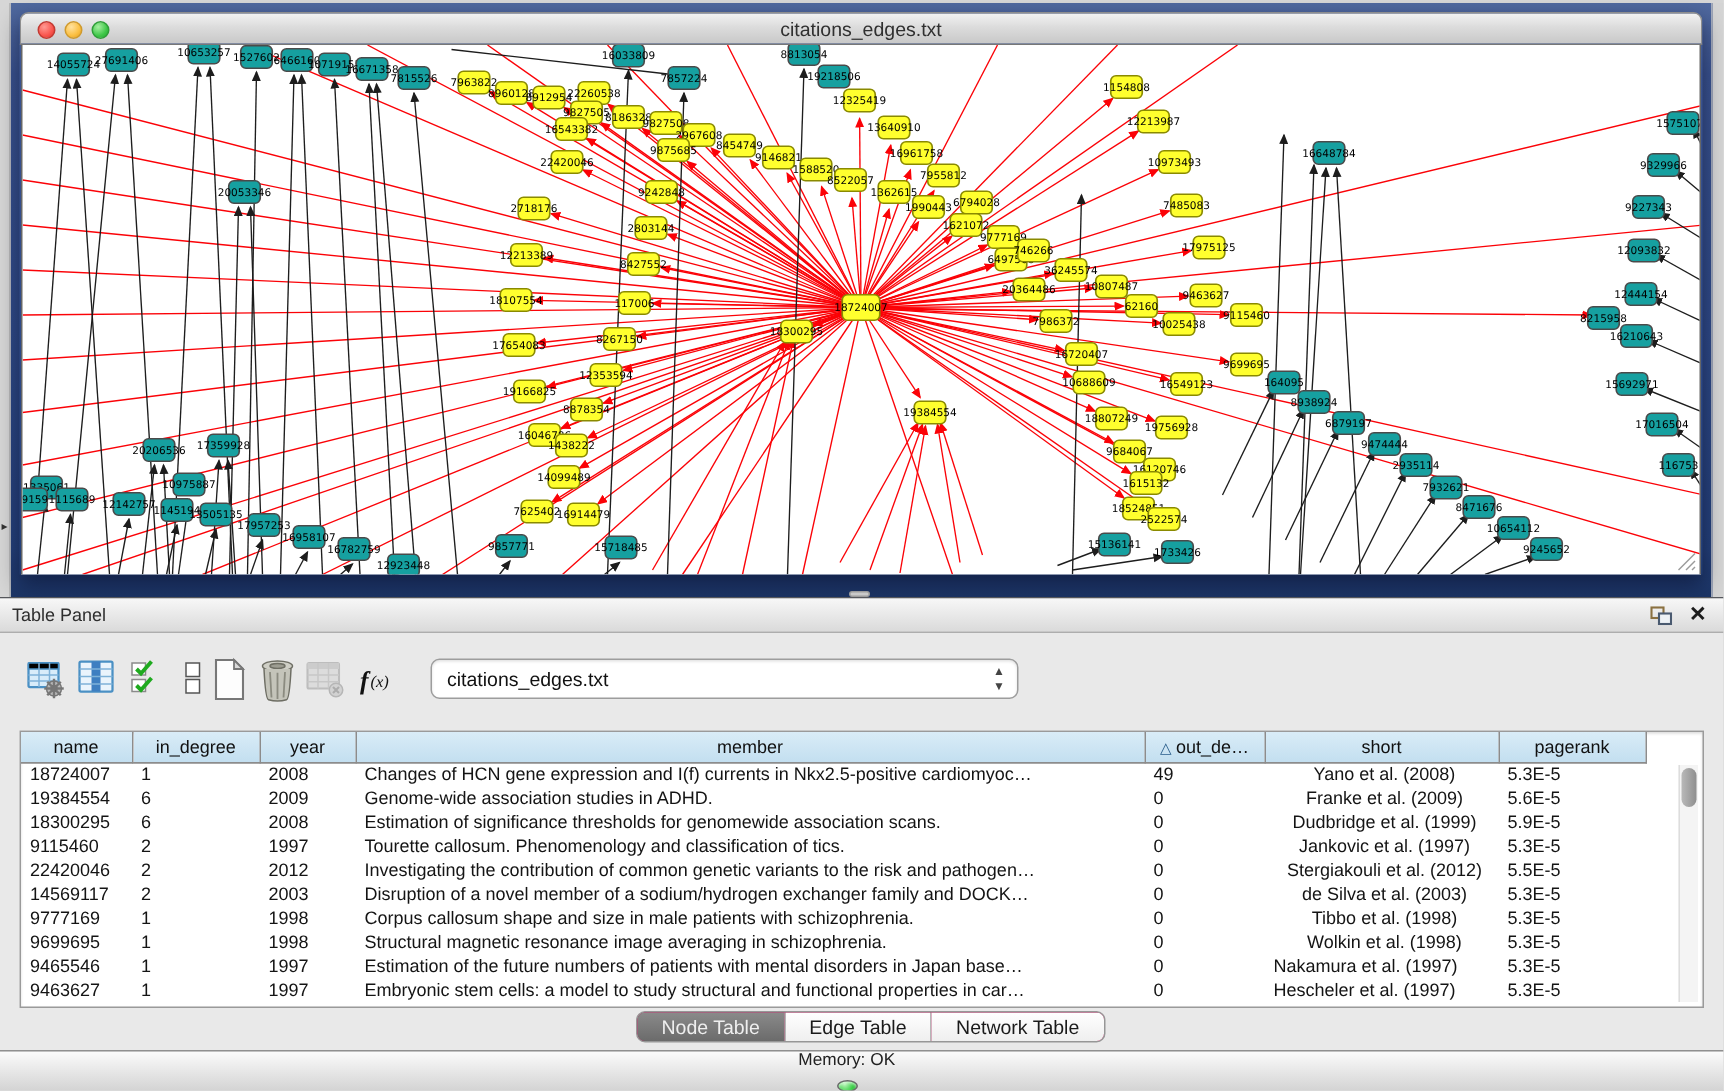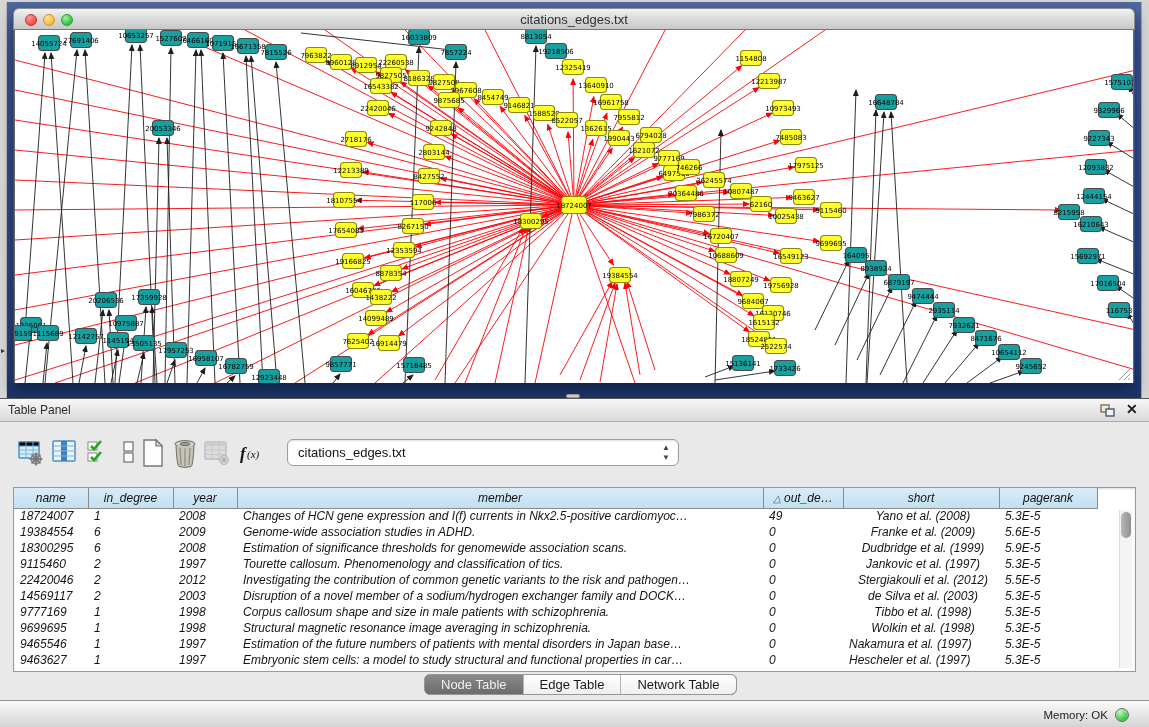--- a/index.html
+++ b/index.html
@@ -37,42 +37,42 @@
   #splitter-grip { position:absolute; left:566px; top:-5px; width:14px; height:4px; border-radius:2px; background:#c9c9c9; border:1px solid #9b9b9b; }
 
   #toolbar { position:absolute; left:0; top:23px; width:1149px; height:62px; }
   .tb-icon { position:absolute; top:16px; width:26px; height:30px; cursor:pointer; }
   #dd-table { position:absolute; left:287px; top:17px; width:392px; height:27px; background:#fff;
     border:1px solid #9d9d9d; border-radius:6px; box-shadow:inset 0 1px 2px rgba(0,0,0,.12); cursor:pointer; }
   #dd-value { position:absolute; left:10px; top:5px; font-size:13px; color:#111; }
   #dd-arrows { position:absolute; right:8px; top:3px; font-size:8px; color:#444; line-height:10px; text-align:center; }
 
   #table-wrap { position:absolute; left:13px; top:88px; width:1123px; height:185px; background:#fff;
-    border:1px solid #9a9a9a; box-shadow:inset 0 1px 2px rgba(0,0,0,.15); overflow:hidden;font-style:italic; }
+    border:1px solid #9a9a9a; box-shadow:inset 0 1px 2px rgba(0,0,0,.15); overflow:hidden; }
   table { border-collapse:collapse; table-layout:fixed; width:1083px; font-size:12px; }
   thead th { height:20px; background:linear-gradient(180deg,#d9ecf7,#c3dff0); border:1px solid #8c8c8c; border-top:none;
     font-weight:normal; text-align:center; color:#111; overflow:hidden; white-space:nowrap; }
   thead th:first-child { border-left:none; }
   tbody td { height:16px; padding:0 2px 0 6px; white-space:nowrap; overflow:hidden; color:#141414; }
   tbody tr { cursor:default; }
   .sort-tri { display:inline-block; font-size:10px; color:#2b5e8c; margin-right:3px; }
   #vscroll { position:absolute; right:3px; top:22px; width:13px; height:158px; background:#f4f4f4; border-left:1px solid #ddd; }
   #vthumb { position:absolute; left:1px; top:2px; width:10px; height:26px; border-radius:5px;
     background:linear-gradient(90deg,#b9b9b9,#8f8f8f); cursor:pointer; }
 
   #tabs { position:absolute; left:424px; top:275px; height:21px; display:flex; border:1px solid #979797;
     border-radius:6px; overflow:hidden; background:#be185d; font-size:13px; }
   .tab { padding:2px 16px 0 16px; height:19px; border-right:1px solid #b5b5b5; color:#1a1a1a; cursor:pointer;
     background:linear-gradient(180deg,#ffffff,#efefef); }
   .tab:last-child { border-right:none; }
   .tab.sel { background:linear-gradient(180deg,#8a8a8a,#6b6b6b); color:#efefef; }
 
   #statusbar { position:absolute; left:0; top:301px; width:1149px; height:28px;
     background:linear-gradient(180deg,#fbfbfb,#d2d2d2); border-top:1px solid #8f8f8f;
-    display:flex; align-items:center; justify-content:flex-end; gap:7px; padding-right:20px; }
+    display:flex; align-items:center; justify-content:flex-end; gap:7px; padding-right:20px;flex-direction:column; }
   #mem-label { font-size:11.5px; color:#222; }
   #mem-dot { width:14px; height:14px; border-radius:50%; border:1px solid #6a6a6a;
     box-shadow:inset 0 1px 2px rgba(255,255,255,.7); }
 </style>
 </head>
 <body>
 
 <div id="stage">
 
   <div id="desktop">

